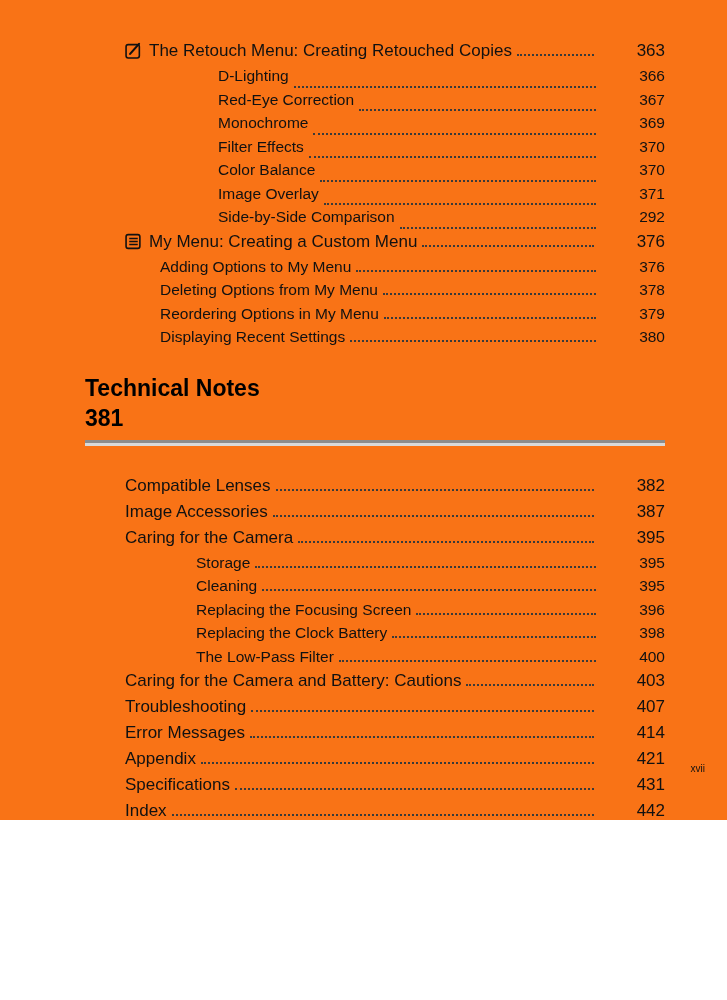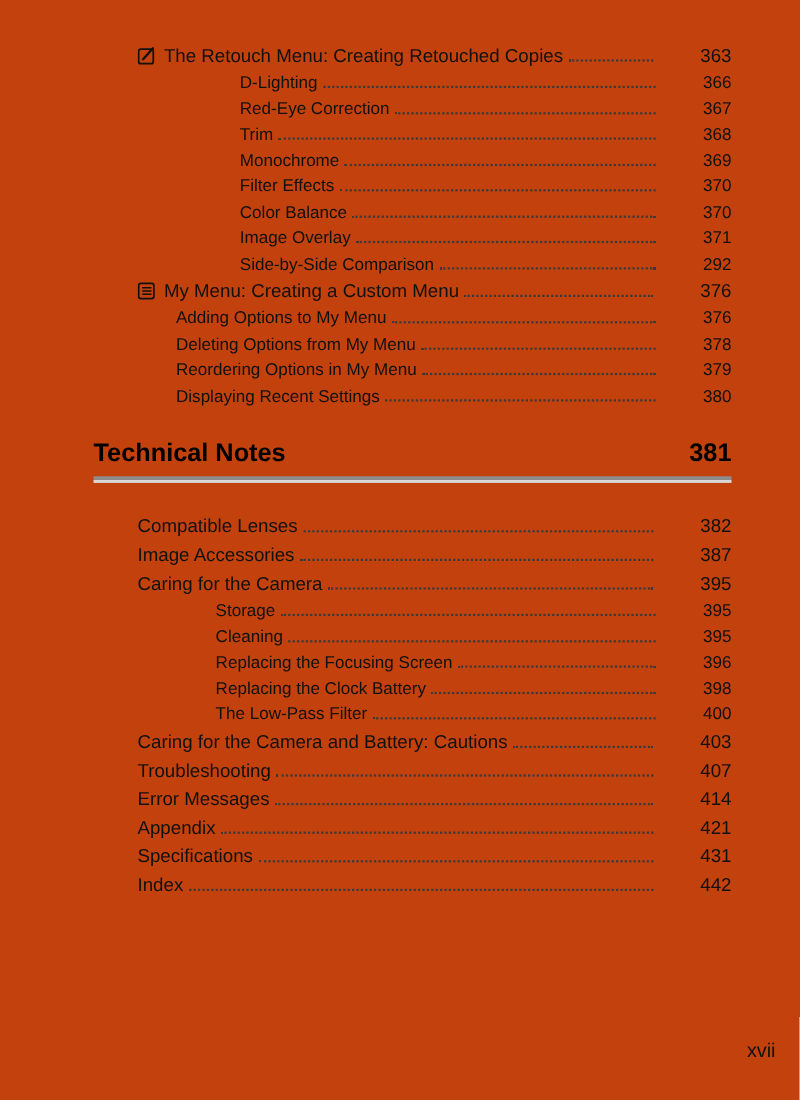--- a/index.html
+++ b/index.html
@@ -1,66 +1,67 @@
 <!DOCTYPE html>
 <html><head>
 <meta charset="utf-8">
 <style>
   html, body { margin: 0; padding: 0; background: #ffffff; }
   body { font-family: "Liberation Sans", sans-serif; color: #111111; }
   .page {
     position: relative;
     width: 727px;
-    height: 1000px;
+    height: 820px;
     margin: 0 auto;
     box-sizing: border-box;
     padding: 38px 62px 0 85px;
-    background: #c2410c;
+    background: #f97316;
     overflow: hidden;
   }
   .row {
     display: flex;
     align-items: baseline;
     white-space: nowrap;
   }
   .row.lvl1 { padding-left: 40px; font-size: 17px;   line-height: 26px; }
   .row.lvl2 { padding-left: 75px; font-size: 15.5px; line-height: 23.5px; }
-  .row.lvl3 { padding-left: 133px; font-size: 15.5px; line-height: 23.5px; }
+  .row.lvl3 { padding-left: 133px; font-size: 15.5px; line-height: 23.5px; align-items: flex-end; }
   .row.lvl3s { padding-left: 111px; font-size: 15.5px; line-height: 23.5px; }
   .t { flex: 0 0 auto; }
   .leader {
     flex: 1 1 auto;
     min-width: 8px;
     border-bottom: 2px dotted #3a3a3a;
     margin: 0 3px 0 5px;
   }
   .p { flex: 0 0 auto; margin-left: 40px; }
   .icon { margin-right: 7px; flex: 0 0 auto; }
   .icon svg { vertical-align: -3px; }
   .section {
     display: flex;
     align-items: flex-start;
     justify-content: space-between;
     margin-top: 24px;
     font-size: 23px;
     font-weight: bold;
     color: #000000;
     line-height: 30px;
+    flex-direction: column;
   }
   .rule {
     margin-top: 7px;
     height: 6px;
     background: linear-gradient(to bottom, #8c8c8c 0%, #8c8c8c 55%, #d9d9d9 55%, #d9d9d9 100%);
     margin-bottom: 27px;
   }
   .folio {
     position: absolute;
     right: 22px;
-    bottom: 34px;
-    font-size: 18px;
+    bottom: 46px;
+    font-size: 10px;
     color: #111111;
   }
 </style>
 </head>
 <body>
 
 <div class="page">
 
   <div class="row lvl1">
     <span class="icon"><svg width="17" height="17" viewBox="0 0 16 16">
@@ -75,25 +76,20 @@
     <span class="t">D-Lighting</span>
     <span class="leader"></span>
     <span class="p">366</span>
   </div>
   <div class="row lvl3">
     <span class="t">Red-Eye Correction</span>
     <span class="leader"></span>
     <span class="p">367</span>
   </div>
   <div class="row lvl3">
-    <span class="t">Trim</span>
-    <span class="leader"></span>
-    <span class="p">368</span>
-  </div>
-  <div class="row lvl3">
     <span class="t">Monochrome</span>
     <span class="leader"></span>
     <span class="p">369</span>
   </div>
   <div class="row lvl3">
     <span class="t">Filter Effects</span>
     <span class="leader"></span>
     <span class="p">370</span>
   </div>
   <div class="row lvl3">

